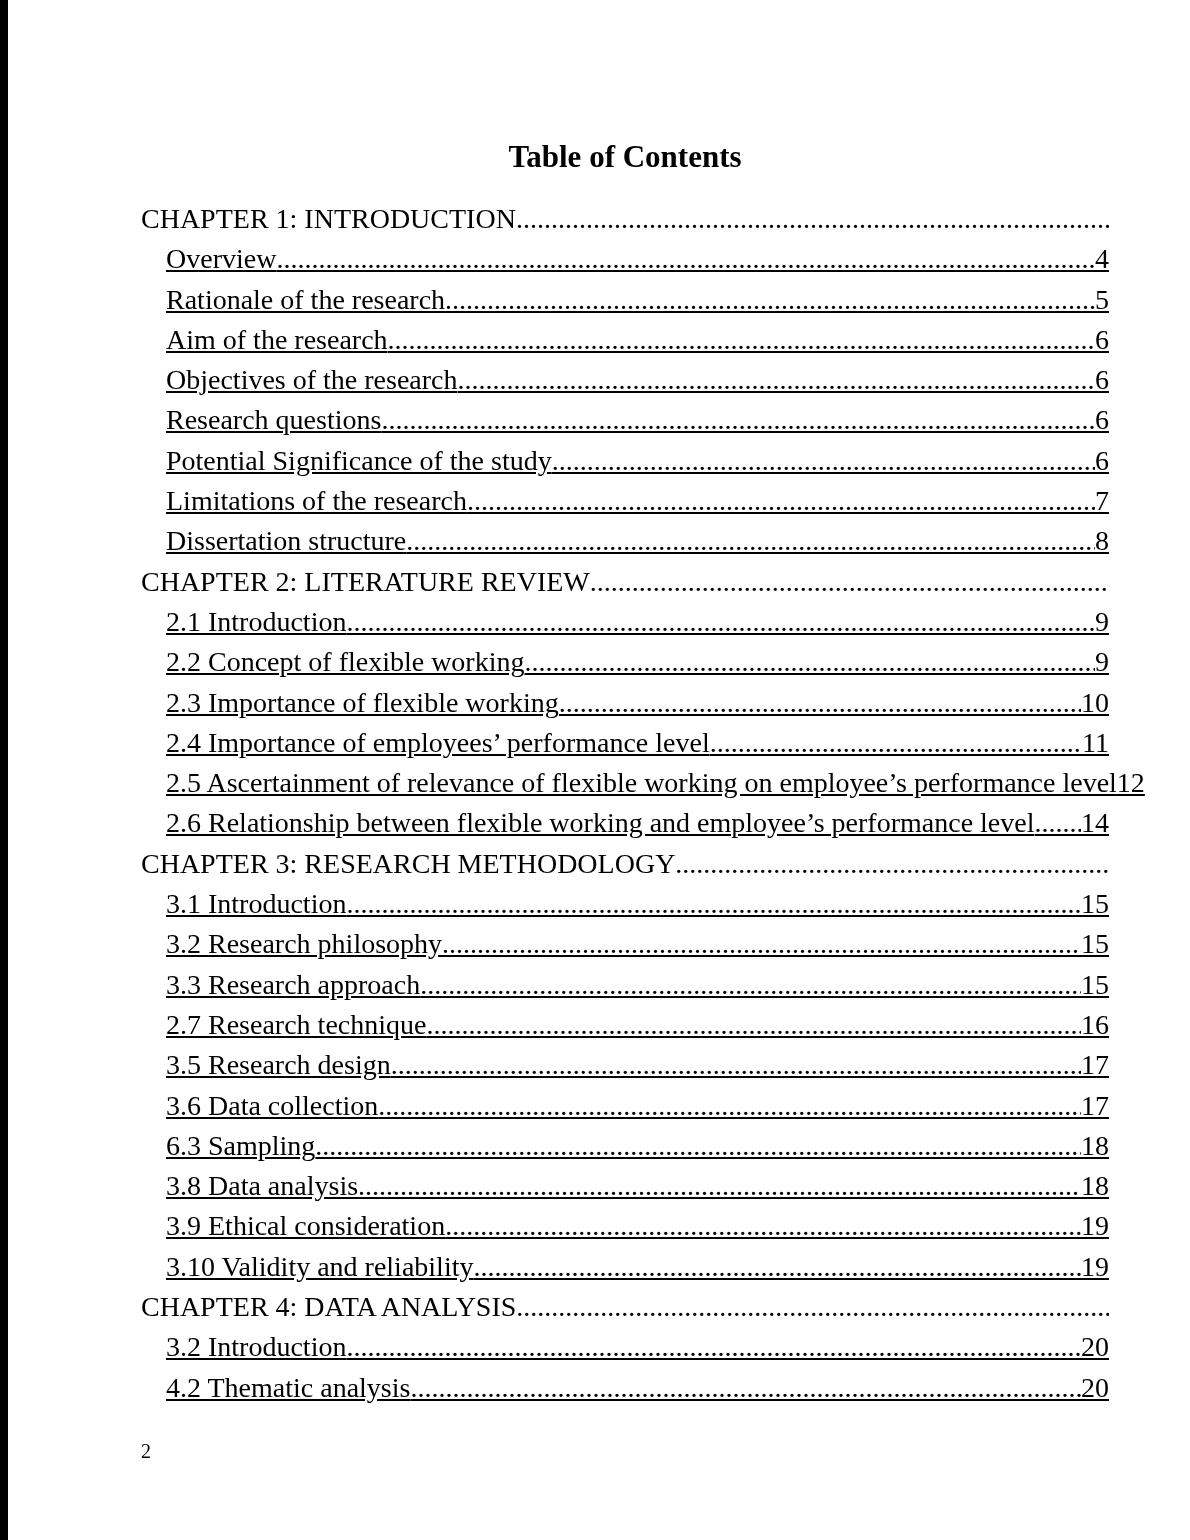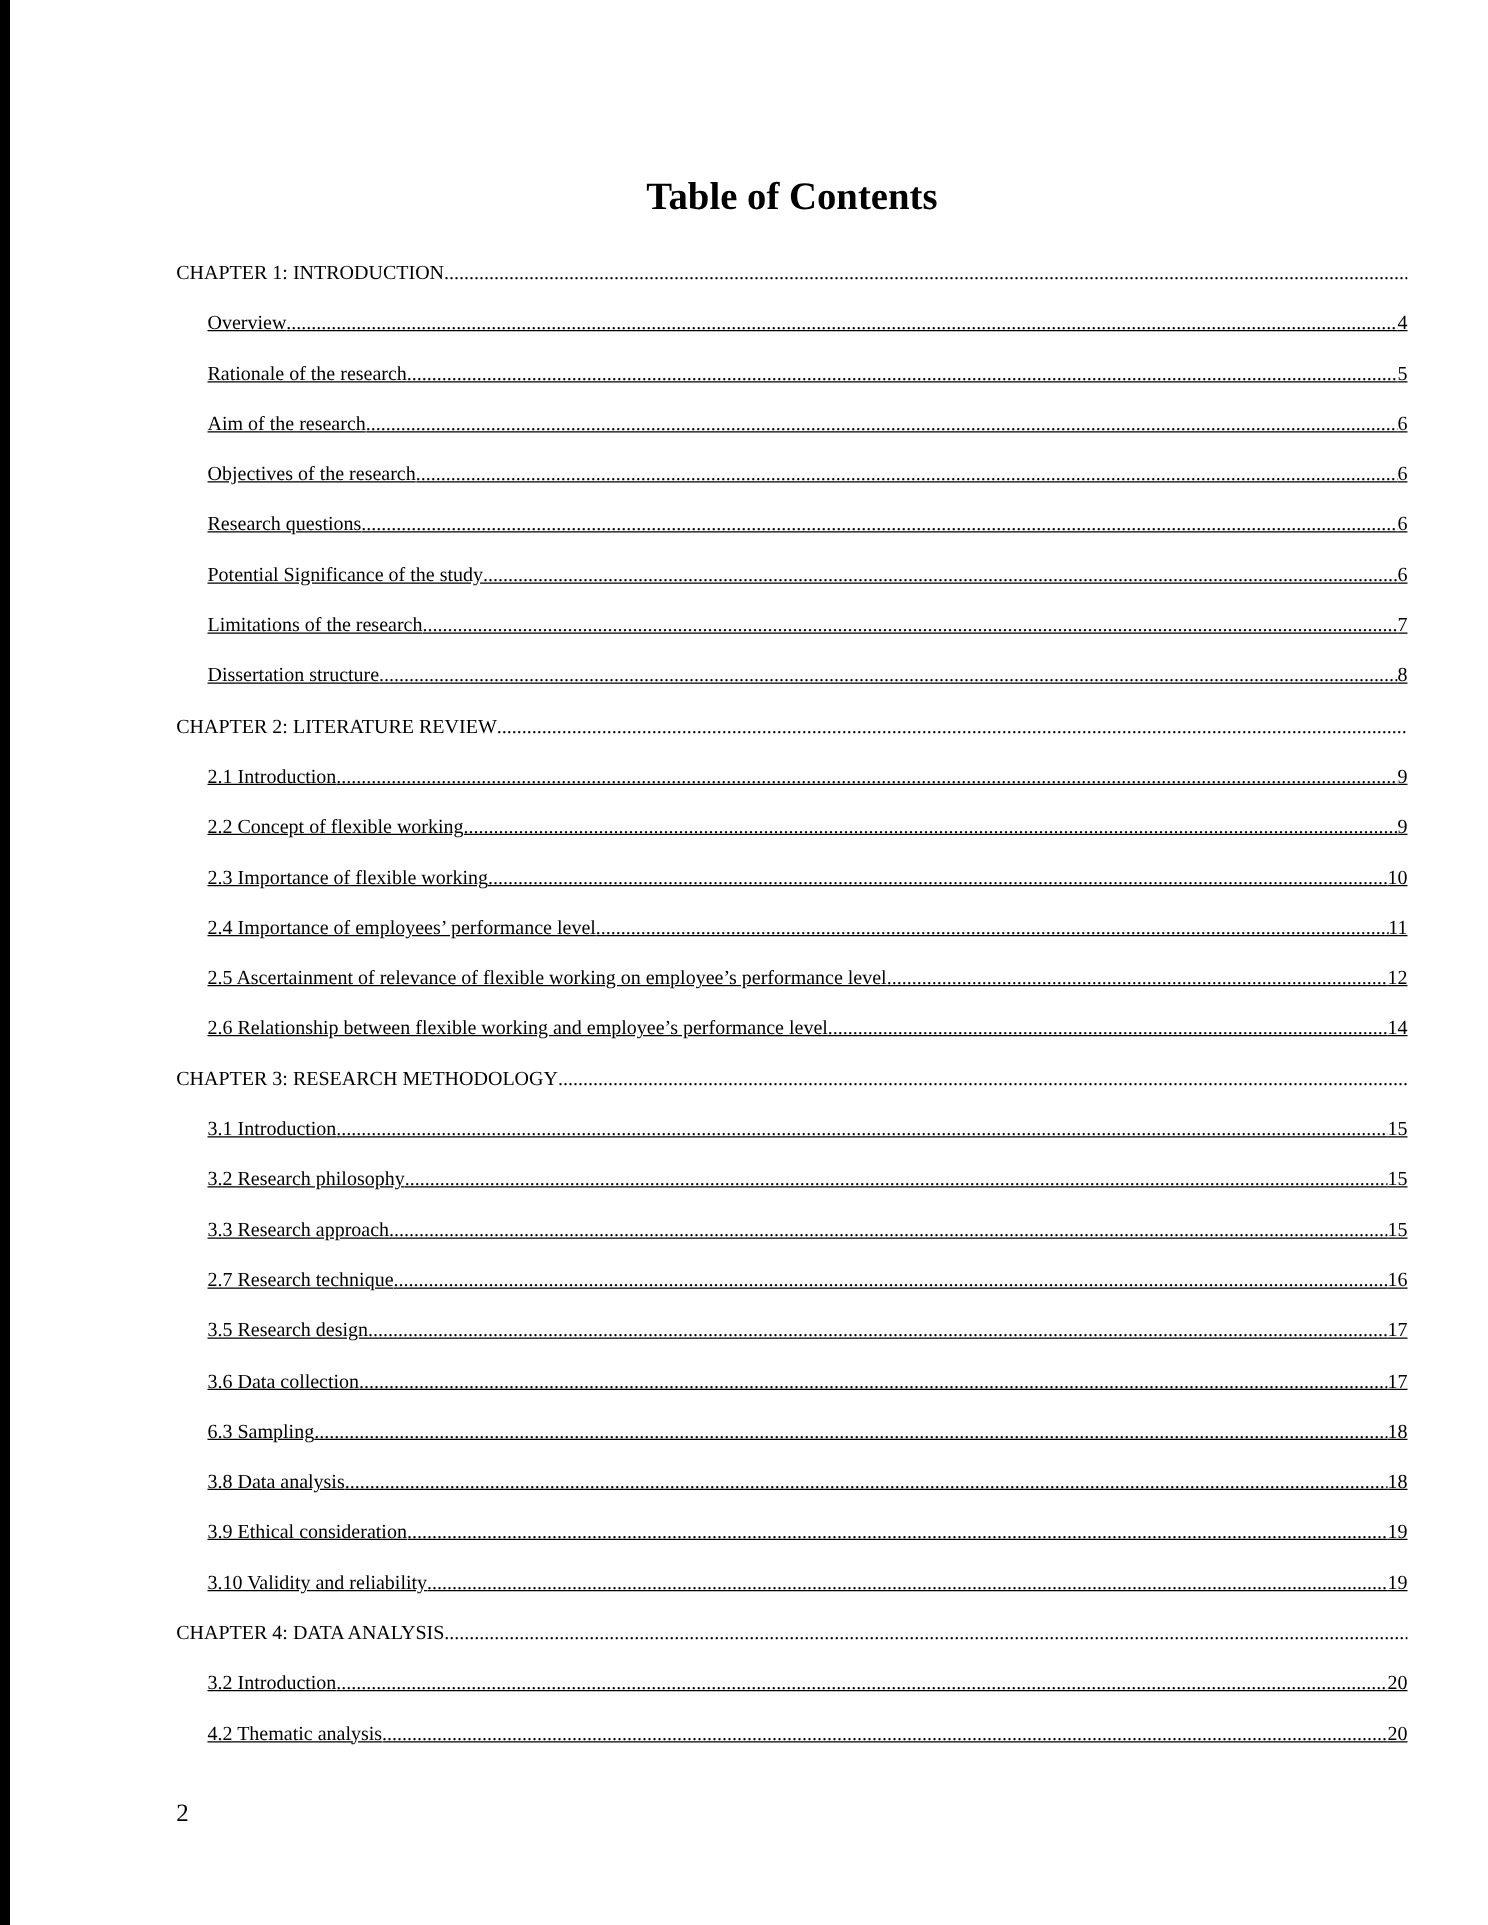--- a/index.html
+++ b/index.html
@@ -18,36 +18,36 @@
   }
   .edge-strip {
     position: absolute;
     left: 0;
     top: 0;
     width: 8px;
     height: 100%;
     background: #000000;
   }
   .content {
-    padding: 138px 64px 0 141px;
+    padding: 138px 81px 0 141px;
   }
   .title {
     font-size: 31px;
     font-weight: bold;
     text-align: center;
     margin: 0 0 23px 0;
     line-height: 38px;
   }
   .toc {
     width: 100%;
   }
   .toc-line {
     display: flex;
     align-items: center;
-    font-size: 16px;
+    font-size: 28px;
     line-height: 40.3px;
     white-space: nowrap;
   }
   .toc-line.level-1 {
     padding-left: 25px;
     text-decoration: underline;
   }
   .toc-text {
     flex: 0 0 auto;
   }

